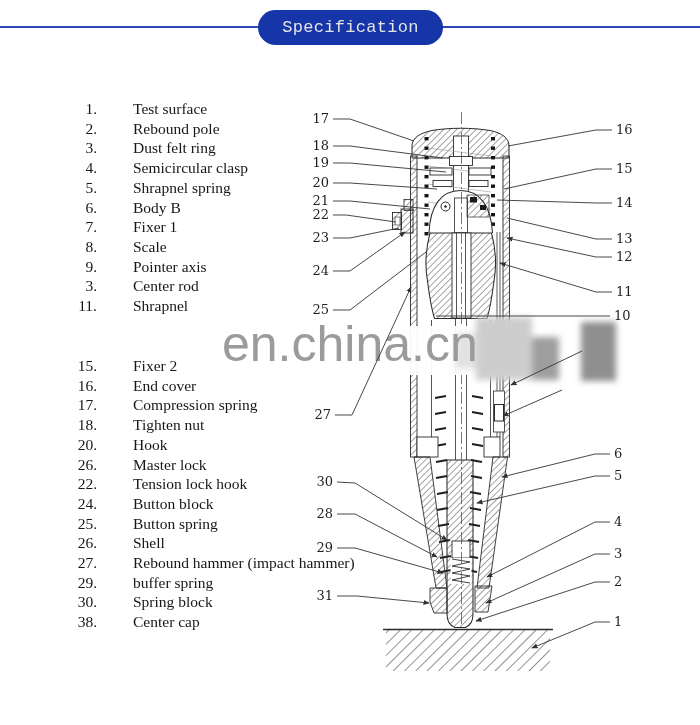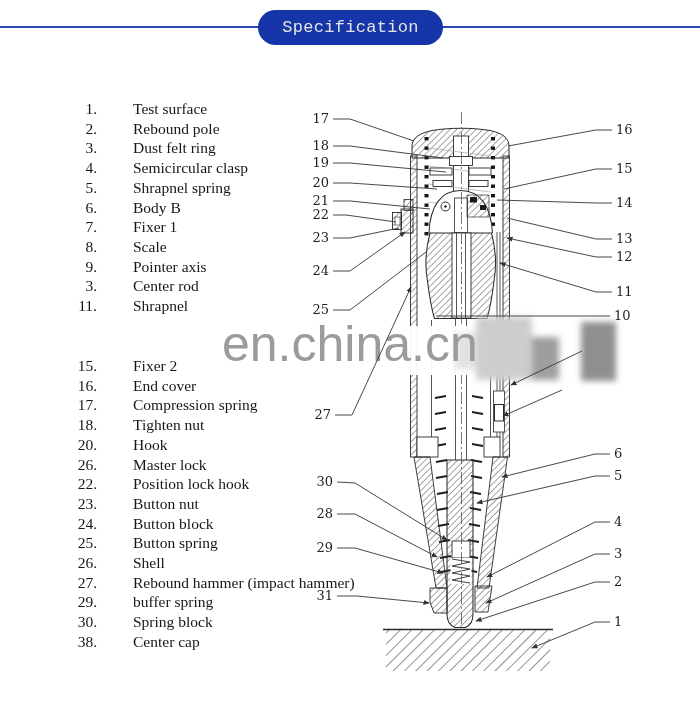--- a/index.html
+++ b/index.html
@@ -106,25 +106,21 @@
   <div class="prow">
       <span class="pnum">20.</span>
       <span class="plbl">Hook</span>
     </div>
   <div class="prow">
       <span class="pnum">26.</span>
       <span class="plbl">Master lock</span>
     </div>
   <div class="prow">
       <span class="pnum">22.</span>
-      <span class="plbl">Position lock hook</span>
-    </div>
-  <div class="prow">
-      <span class="pnum">23.</span>
-      <span class="plbl">Button nut</span>
+      <span class="plbl">Tension lock hook</span>
     </div>
   <div class="prow">
       <span class="pnum">24.</span>
       <span class="plbl">Button block</span>
     </div>
   <div class="prow">
       <span class="pnum">25.</span>
       <span class="plbl">Button spring</span>
     </div>
   <div class="prow">

